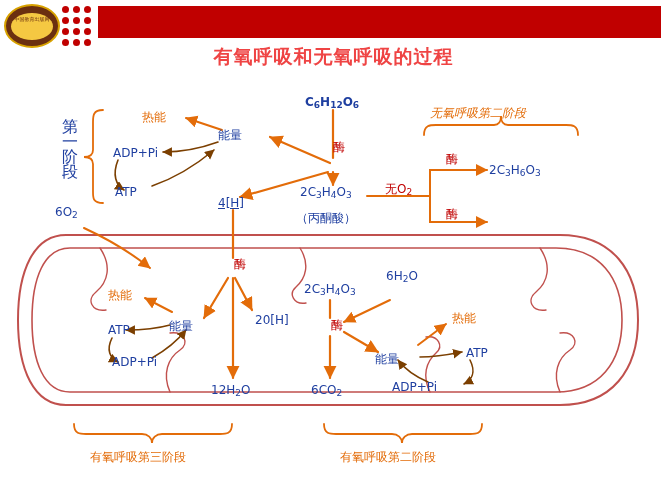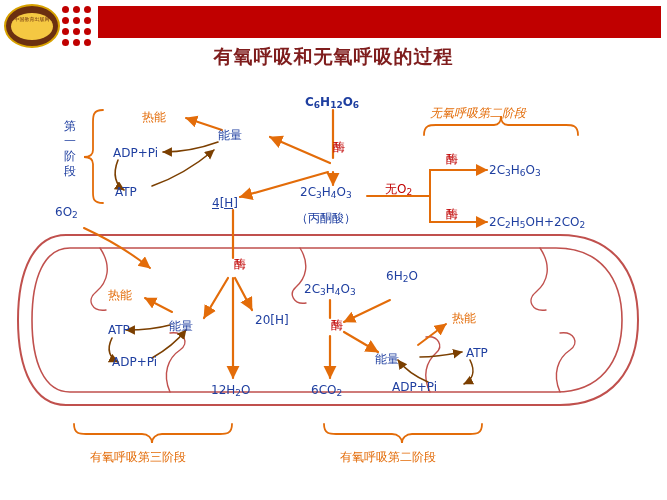--- a/index.html
+++ b/index.html
@@ -77,21 +77,21 @@
     background: #c00000;
   }
   .title {
     position: absolute;
     left: 0;
     top: 44px;
     width: 667px;
     text-align: center;
     font-size: 19px;
     font-weight: bold;
-    color: #7f1d1d;
+    color: #ef4444;
     letter-spacing: 1px;
   }
   
   #diagram {
     position: absolute;
     left: 0;
     top: 0;
     width: 667px;
     height: 500px;
   }
@@ -103,21 +103,21 @@
     line-height: 14px;
     font-family: "DejaVu Sans", "Liberation Sans", sans-serif;
   }
   .blue { color: #1f3fa0; }
   .orange { color: #e36c09; }
   .red { color: #c00000; }
   .sub { font-size: 9px; vertical-align: -2px; }
   .vtext {
     position: absolute;
     width: 16px;
-    font-size: 12px;
+    font-size: 16px;
     line-height: 15px;
     text-align: center;
     color: #1f3fa0;
   }
 </style>
 </head>
 <body>
 
 <div id="stage">
 
@@ -225,29 +225,28 @@
   </svg>
 
   <div class="lbl blue" style="left:305px; top:95px;font-weight:bold;">C<span class="sub">6</span>H<span class="sub">12</span>O<span class="sub">6</span></div>
   <div class="lbl red" style="left:333px; top:140px;">酶</div>
   <div class="lbl blue" style="left:218px; top:128px;">能量</div>
   <div class="lbl orange" style="left:142px; top:110px;">热能</div>
   <div class="lbl blue" style="left:113px; top:146px;">ADP+Pi</div>
   <div class="lbl blue" style="left:115px; top:185px;">ATP</div>
   <div class="vtext" style="left:62px; top:119px;">第一阶段</div>
 
-  <div class="lbl blue" style="left:212px; top:196px;text-decoration:underline;">4[H]</div>
+  <div class="lbl blue" style="left:218px; top:196px;text-decoration:underline;">4[H]</div>
   <div class="lbl blue" style="left:300px; top:185px;">2C<span class="sub">3</span>H<span class="sub">4</span>O<span class="sub">3</span></div>
   <div class="lbl blue" style="left:296px; top:211px;">（丙酮酸）</div>
 
   <div class="lbl red" style="left:385px; top:182px;">无O<span class="sub">2</span></div>
   <div class="lbl red" style="left:446px; top:152px;">酶</div>
   <div class="lbl red" style="left:446px; top:207px;">酶</div>
   <div class="lbl blue" style="left:489px; top:163px;">2C<span class="sub">3</span>H<span class="sub">6</span>O<span class="sub">3</span></div>
-  <div class="lbl blue" style="left:489px; top:215px;">2C<span class="sub">2</span>H<span class="sub">5</span>OH+2CO<span class="sub">2</span></div>
   <div class="lbl orange" style="left:430px; top:106px;font-style:italic;">无氧呼吸第二阶段</div>
 
   <div class="lbl blue" style="left:55px; top:205px;">6O<span class="sub">2</span></div>
 
   <div class="lbl red" style="left:234px; top:257px;">酶</div>
   <div class="lbl orange" style="left:108px; top:288px;">热能</div>
   <div class="lbl blue" style="left:169px; top:319px;">能量</div>
   <div class="lbl blue" style="left:108px; top:323px;">ATP</div>
   <div class="lbl blue" style="left:112px; top:355px;">ADP+Pi</div>
   <div class="lbl blue" style="left:255px; top:313px;text-align:center;">20[H]</div>

